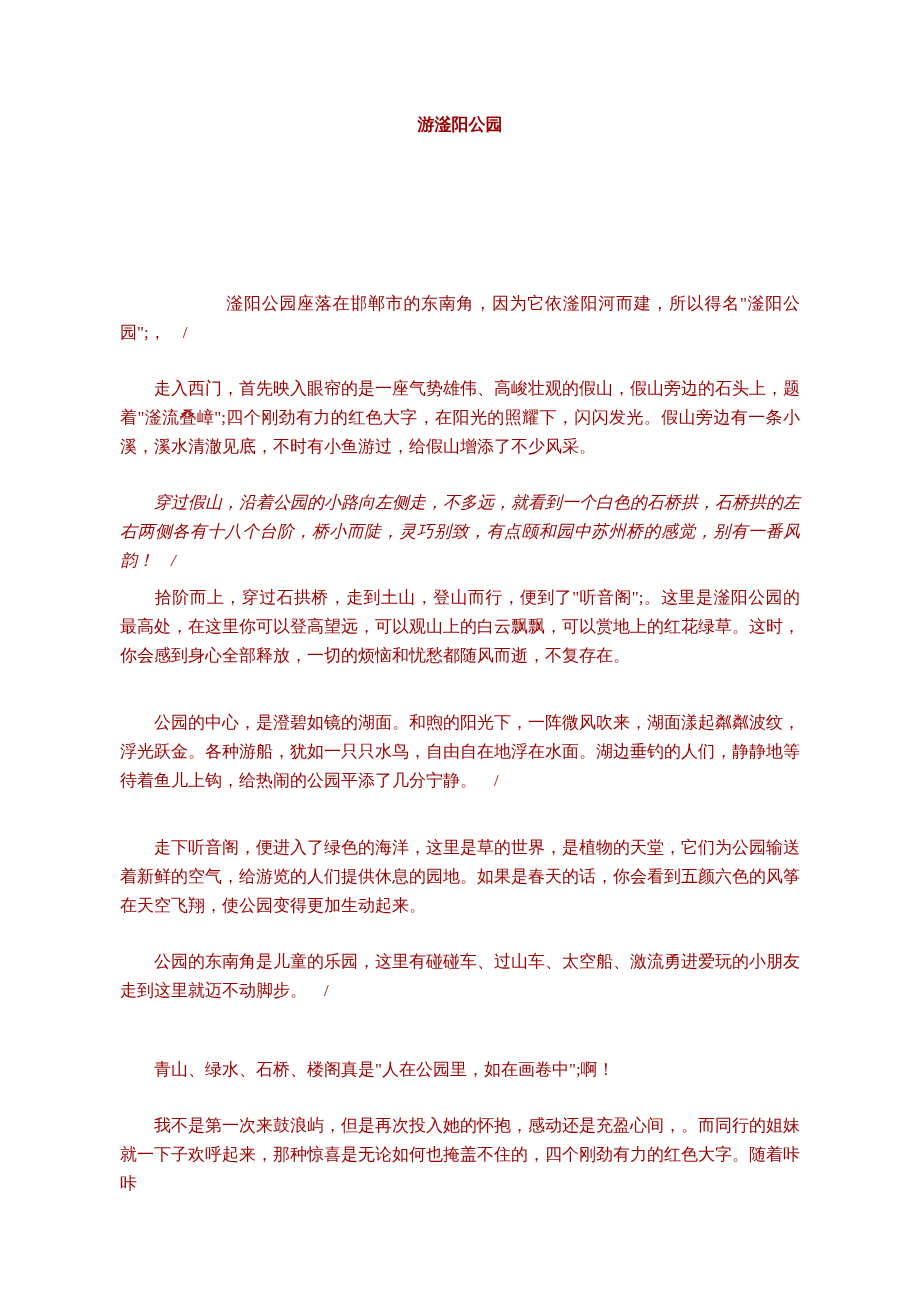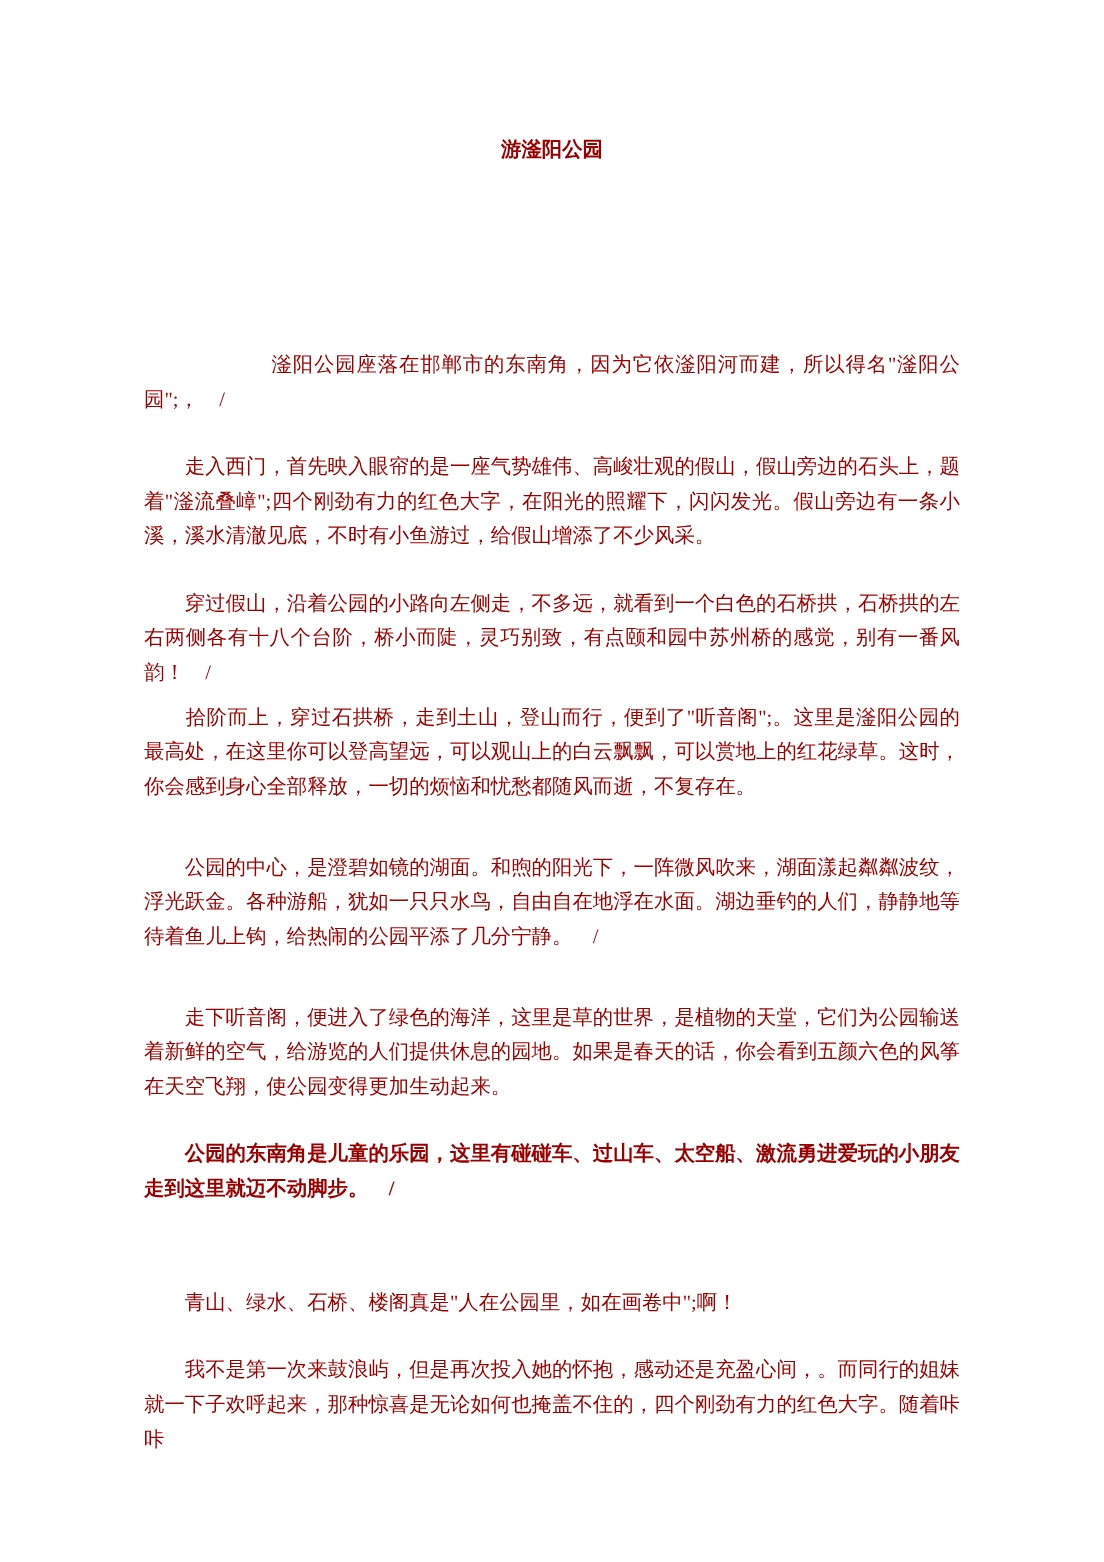--- a/index.html
+++ b/index.html
@@ -29,23 +29,23 @@
     margin: 0 0 150px 0;
   }
   .para {
     font-size: 17px;
     line-height: 29px;
     margin: 0 0 27px 0;
     text-align: justify;
     white-space: pre-wrap;
     word-break: break-all;
   }
-  .mb-sm { margin-bottom: 8px; }
+  .mb-sm { margin-bottom: 8px; font-style: italic; }
   .mb-lg { margin-bottom: 38px; }
-  .mb-xl { margin-bottom: 66px; font-weight: bold; }
+  .mb-xl { margin-bottom: 50px; }
   .mb-last { margin-bottom: 0; }
 </style>
 </head>
 <body style="--text-color: #990000; background: rgb(255, 255, 255);">
 
 <div class="page">
   <h1 class="doc-title">游滏阳公园</h1>
 
   <p class="para">　　　　　　滏阳公园座落在邯郸市的东南角，因为它依滏阳河而建，所以得名"滏阳公园";，　/</p>
   <p class="para">　　走入西门，首先映入眼帘的是一座气势雄伟、高峻壮观的假山，假山旁边的石头上，题着"滏流叠嶂";四个刚劲有力的红色大字，在阳光的照耀下，闪闪发光。假山旁边有一条小溪，溪水清澈见底，不时有小鱼游过，给假山增添了不少风采。</p>

